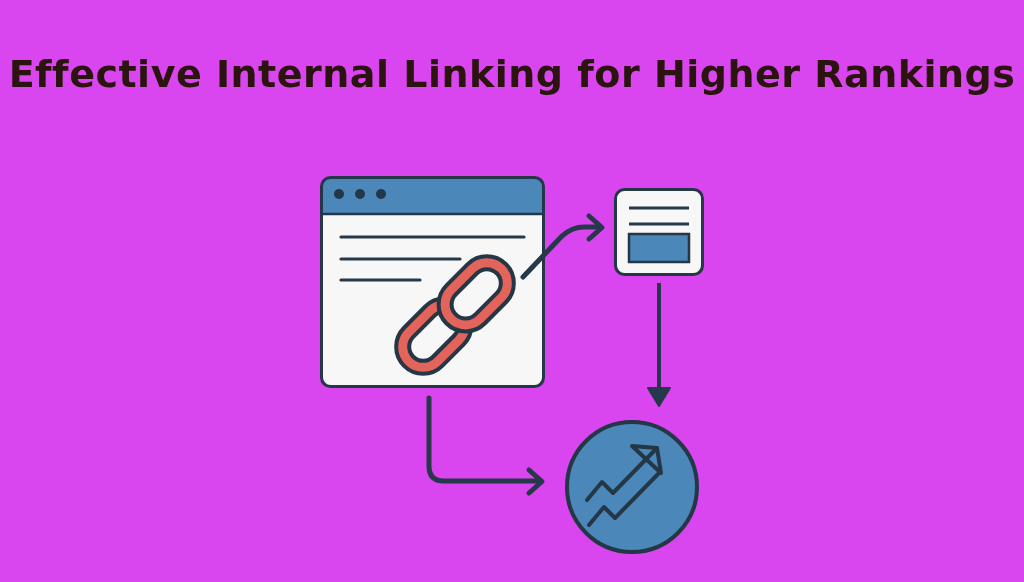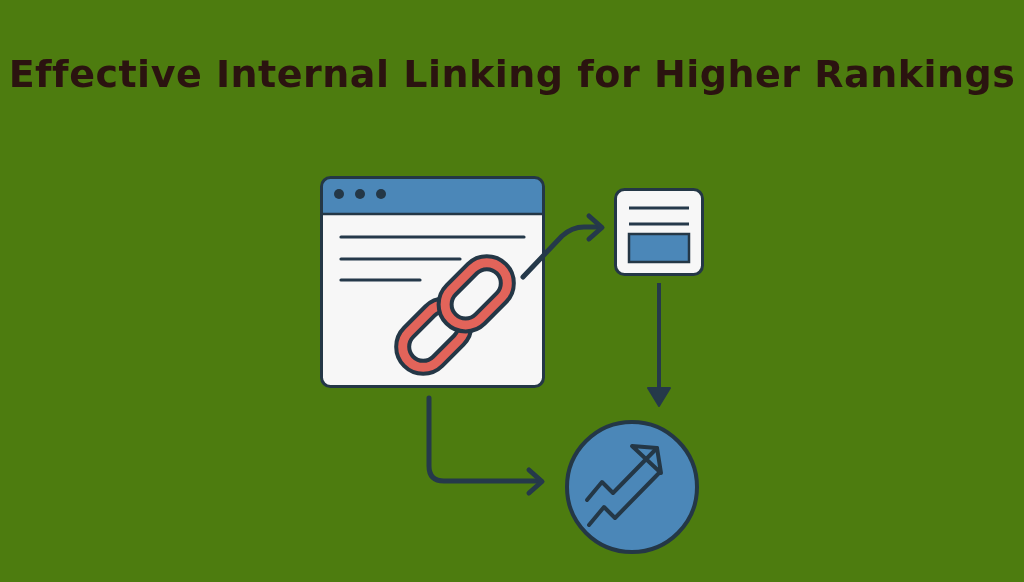--- a/index.html
+++ b/index.html
@@ -9,21 +9,21 @@
   body {
     width: 1024px;
     height: 582px;
     overflow: hidden;
     font-family: "DejaVu Sans", sans-serif;
   }
   #infographic {
     position: relative;
     width: 1024px;
     height: 582px;
-    background: #4d7c0f;
+    background: #d946ef;
   }
   #title-text {
     position: absolute;
     left: 0;
     top: 52px;
     width: 1024px;
     text-align: center;
     font-family: "DejaVu Sans", sans-serif;
     font-size: 38px;
     font-weight: 700;

